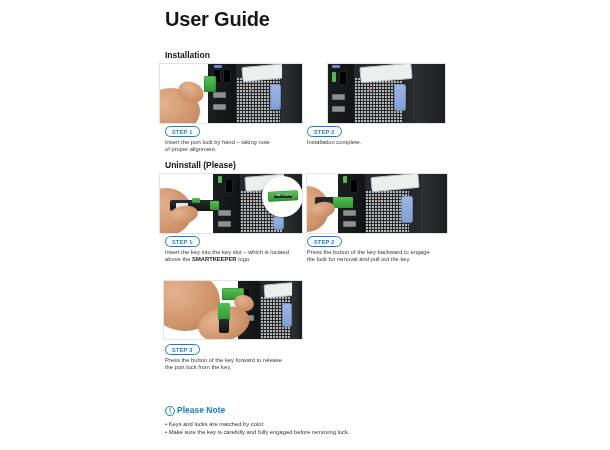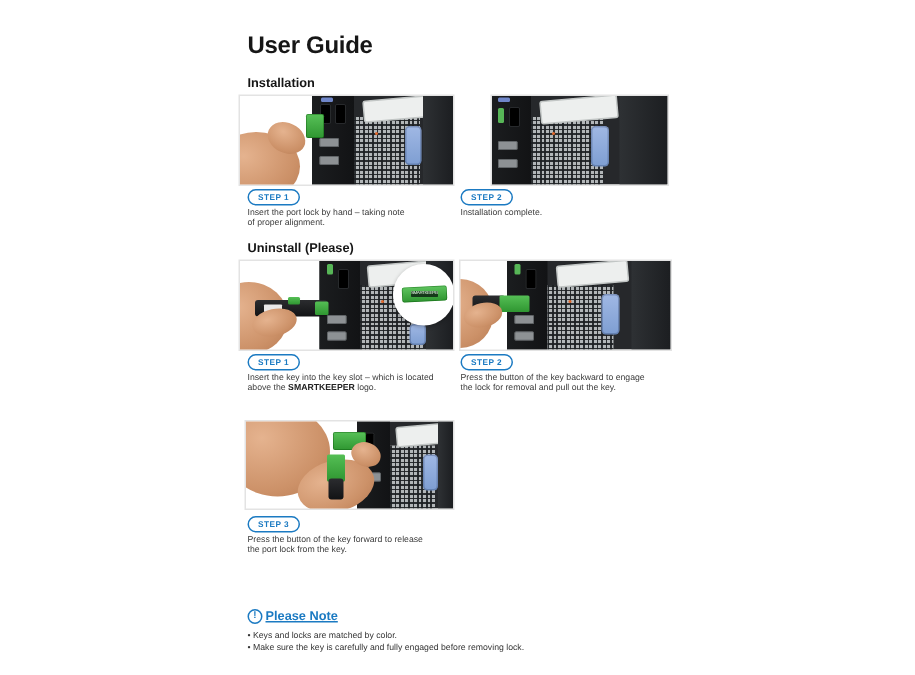--- a/index.html
+++ b/index.html
@@ -1,19 +1,19 @@
 <!DOCTYPE html>
 <html><head>
 <meta charset="utf-8">
 <style>
   html,body{margin:0;padding:0;}
   #canvas{position:relative;width:610px;height:450px;background:#ffffff;overflow:hidden;
           font-family:"Liberation Sans", sans-serif;}
 
-  .title{position:absolute;left:165px;top:22px;font-size:16px;font-weight:bold;color:#161616;letter-spacing:-0.2px;}
+  .title{position:absolute;left:165px;top:8px;font-size:20px;font-weight:bold;color:#161616;letter-spacing:-0.2px;}
   .sec-head{position:absolute;font-size:8.5px;font-weight:bold;color:#151515;}
   .blue-head{position:absolute;font-size:8.5px;font-weight:bold;color:#1b7ac2;}
 
   .badge{position:absolute;display:inline-block;border:1px solid #1b7ac2;border-radius:6px;
          background:#fff;color:#1b7ac2;font-size:5.5px;font-weight:bold;
          padding:1.5px 6px;letter-spacing:.3px;line-height:6px;}
   .caption{position:absolute;font-size:5.8px;line-height:7px;color:#3b3b3b;white-space:pre-line;width:150px;}
   .caption b{color:#222;}
 
   .note-icon{position:absolute;left:165px;top:406px;width:8px;height:8px;border:1.2px solid #1b7ac2;
@@ -169,17 +169,17 @@
     <div class="hand" style="left:70px;top:14px;width:20px;height:16px;transform:rotate(20deg);"></div>
     <div class="keybtn" style="left:54px;top:22px;width:12px;height:18px;"></div>
     <div class="keybar" style="left:55px;top:38px;width:10px;height:14px;"></div>
   </div>
 
   <div class="badge" style="left:165px;top:344px;">STEP 3</div>
   <div class="caption" style="left:165px;top:357px;">Press the button of the key forward to release
 the port lock from the key.</div>
 
   <div class="note-icon">!</div>
-  <div class="blue-head" style="left:177px;top:405px;text-decoration:underline;">Please Note</div>
+  <div class="blue-head" style="left:177px;top:405px;">Please Note</div>
   <div class="bullet" style="left:165px;top:420px;">Keys and locks are matched by color.</div>
   <div class="bullet" style="left:165px;top:428px;">Make sure the key is carefully and fully engaged before removing lock.</div>
 
 </div>
 
 </body></html>

